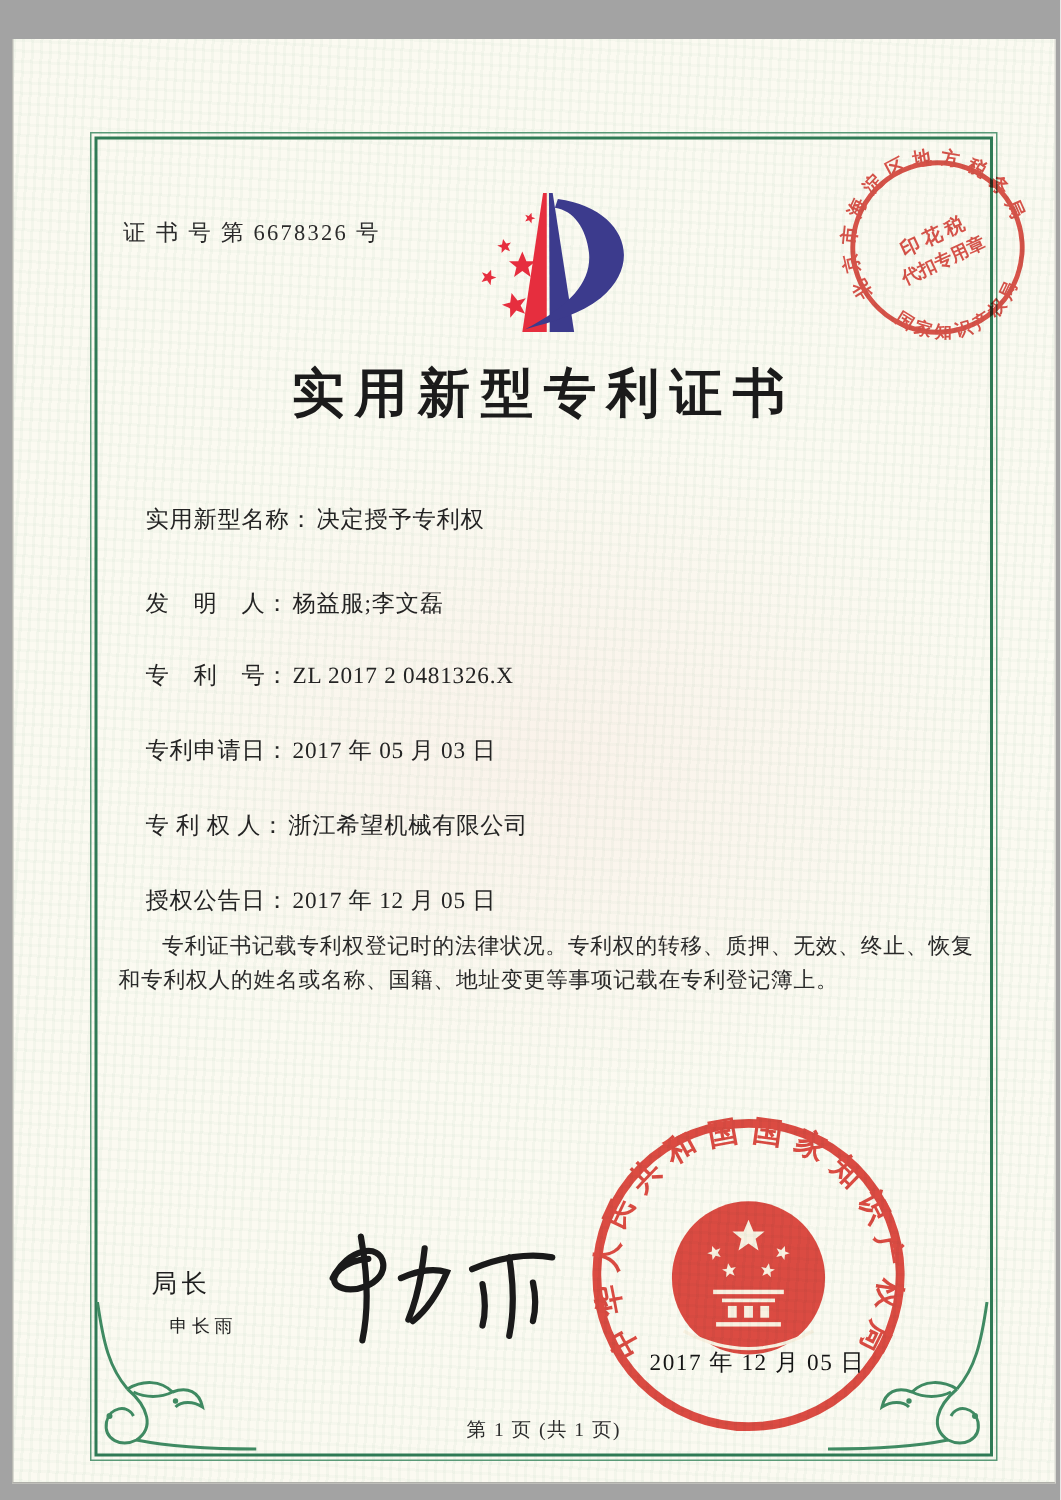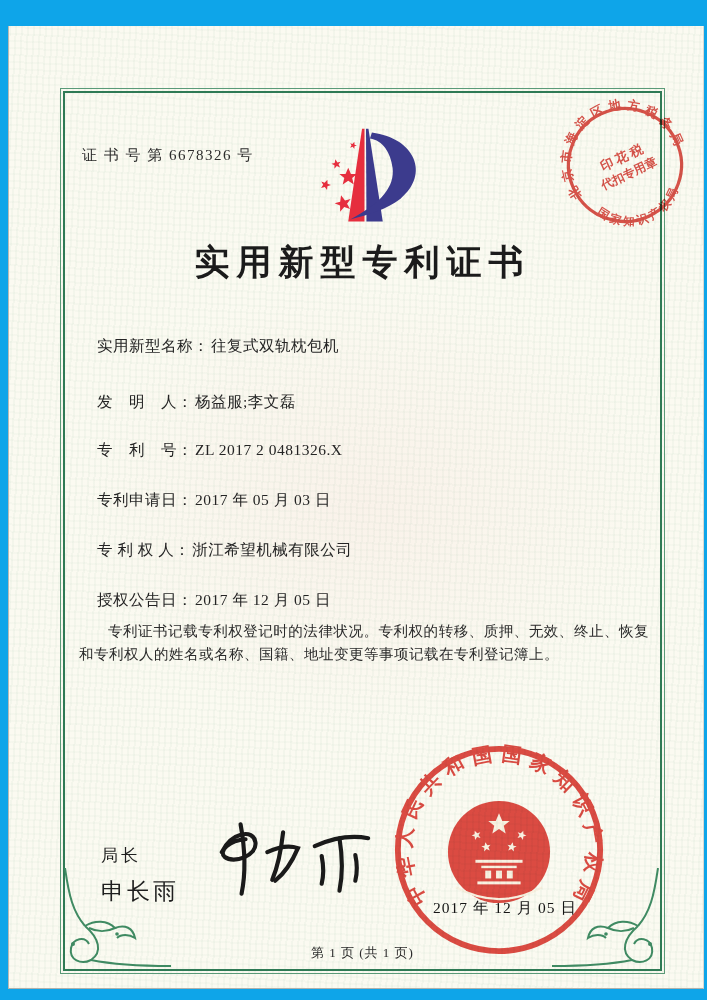--- a/index.html
+++ b/index.html
@@ -1,16 +1,16 @@
 <!DOCTYPE html>
 <html><head>
 <meta charset="utf-8">
 <style>
   html,body{margin:0;padding:0;background:#ffffff;}
-  #page{position:relative;width:707px;height:1000px;background:#0ea5e9;overflow:hidden;
+  #page{position:relative;width:707px;height:1000px;background:#a3a3a3;overflow:hidden;
         font-family:"Liberation Serif","DejaVu Serif",serif;color:#222;}
   
   .sheet{position:absolute;left:8px;top:26px;width:694px;height:962px;
          background-color:#fbfaf1;
          background-image:
            radial-gradient(ellipse 420px 320px at 52% 50%, rgba(236,172,172,0.10), transparent 70%),
            repeating-linear-gradient(93deg, rgba(140,185,155,0.07) 0 2px, transparent 2px 6px),
            repeating-linear-gradient(3deg, rgba(140,185,155,0.05) 0 2px, transparent 2px 7px);
          border-left:1px solid #b9b9b3;border-bottom:1px solid #b0b0aa;border-right:1px solid #d8d8d2;}
   
@@ -19,21 +19,21 @@
   .cert-no{position:absolute;left:73px;top:120px;font-size:15px;letter-spacing:1.5px;color:#2b2b2b;}
   .logo{position:absolute;left:282px;top:95px;width:148px;height:112px;}
   .title{position:absolute;left:0;top:213px;width:707px;text-align:center;
          font-size:35px;font-weight:700;letter-spacing:7px;color:#1b1b1b;}
   .field{position:absolute;left:88px;font-size:15.5px;letter-spacing:0.5px;white-space:nowrap;color:#242424;}
   .field .lbl{margin-right:2px;}
   .paras{position:absolute;left:70px;top:594px;width:570px;}
   .paras p{margin:0;font-size:14.5px;line-height:23px;letter-spacing:0.5px;
            text-indent:2em;text-align:justify;color:#2a2a2a;}
   .sig-title{position:absolute;left:92px;top:818px;font-size:17px;letter-spacing:3px;color:#1f1f1f;}
-  .sig-name{position:absolute;left:92px;top:850px;font-size:23px;letter-spacing:3px;color:#1f1f1f;}
+  .sig-name{position:absolute;left:104px;top:850px;font-size:12px;letter-spacing:3px;color:#1f1f1f;}
   .signature{position:absolute;left:195px;top:788px;width:178px;height:88px;}
   .footer{position:absolute;left:0;top:918px;width:707px;text-align:center;
           font-size:13px;letter-spacing:1px;color:#2b2b2b;}
   .stamp-seal{position:absolute;left:549px;top:72px;width:134px;height:134px;
               transform:rotate(-25deg);opacity:.92;mix-blend-mode:multiply;}
   .office-seal{position:absolute;left:382px;top:716px;width:216px;height:216px;
                opacity:.92;mix-blend-mode:multiply;}
   .seal-date{position:absolute;left:424px;top:872px;font-size:15.5px;letter-spacing:1px;
              color:#151515;z-index:6;white-space:nowrap;}
   .corner{position:absolute;width:112px;height:108px;z-index:2;}
@@ -62,21 +62,21 @@
       <use href="#star5" transform="translate(63,23) scale(0.38) rotate(18)" fill="#e62e3e"></use>
       <use href="#star5" transform="translate(46,42) scale(0.5) rotate(-12)" fill="#e62e3e"></use>
       <use href="#star5" transform="translate(58,55) scale(0.95)" fill="#e62e3e"></use>
       <use href="#star5" transform="translate(35,63) scale(0.55) rotate(20)" fill="#e62e3e"></use>
       <use href="#star5" transform="translate(53,82) scale(0.88) rotate(-15)" fill="#e62e3e"></use>
     </svg>
 
     <div class="title">实用新型专利证书</div>
 
     <div class="field" style="top:310px">
-      <span class="lbl">实用新型名称：</span><span>往复式双轨枕包机</span>
+      <span class="lbl">实用新型名称：</span><span>决定授予专利权</span>
     </div>
     <div class="field" style="top:366px">
       <span class="lbl">发　明　人：</span><span>杨益服;李文磊</span>
     </div>
     <div class="field" style="top:414px">
       <span class="lbl">专　利　号：</span><span>ZL 2017 2 0481326.X</span>
     </div>
     <div class="field" style="top:464px">
       <span class="lbl">专利申请日：</span><span>2017 年 05 月 03 日</span>
     </div>

